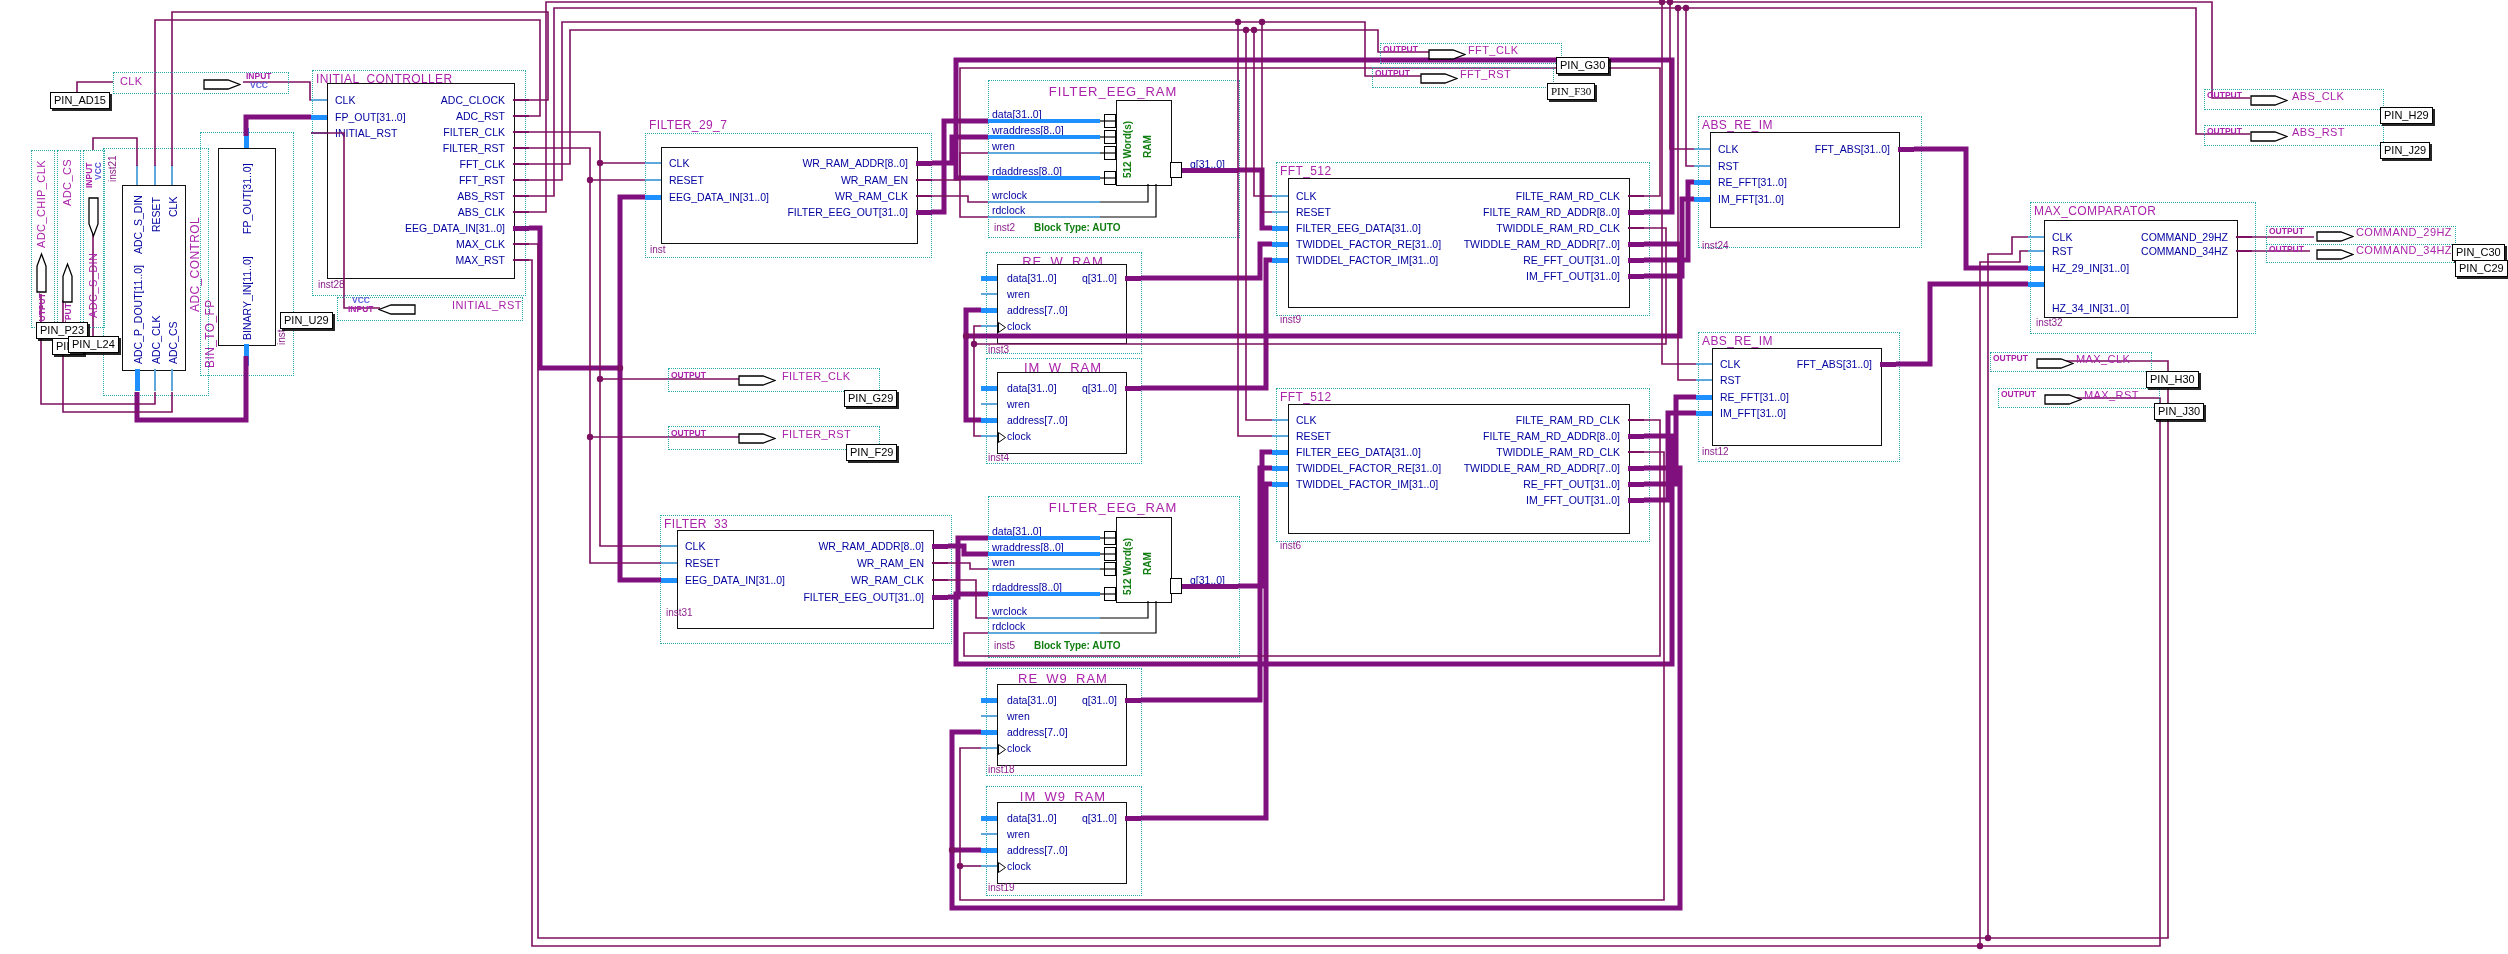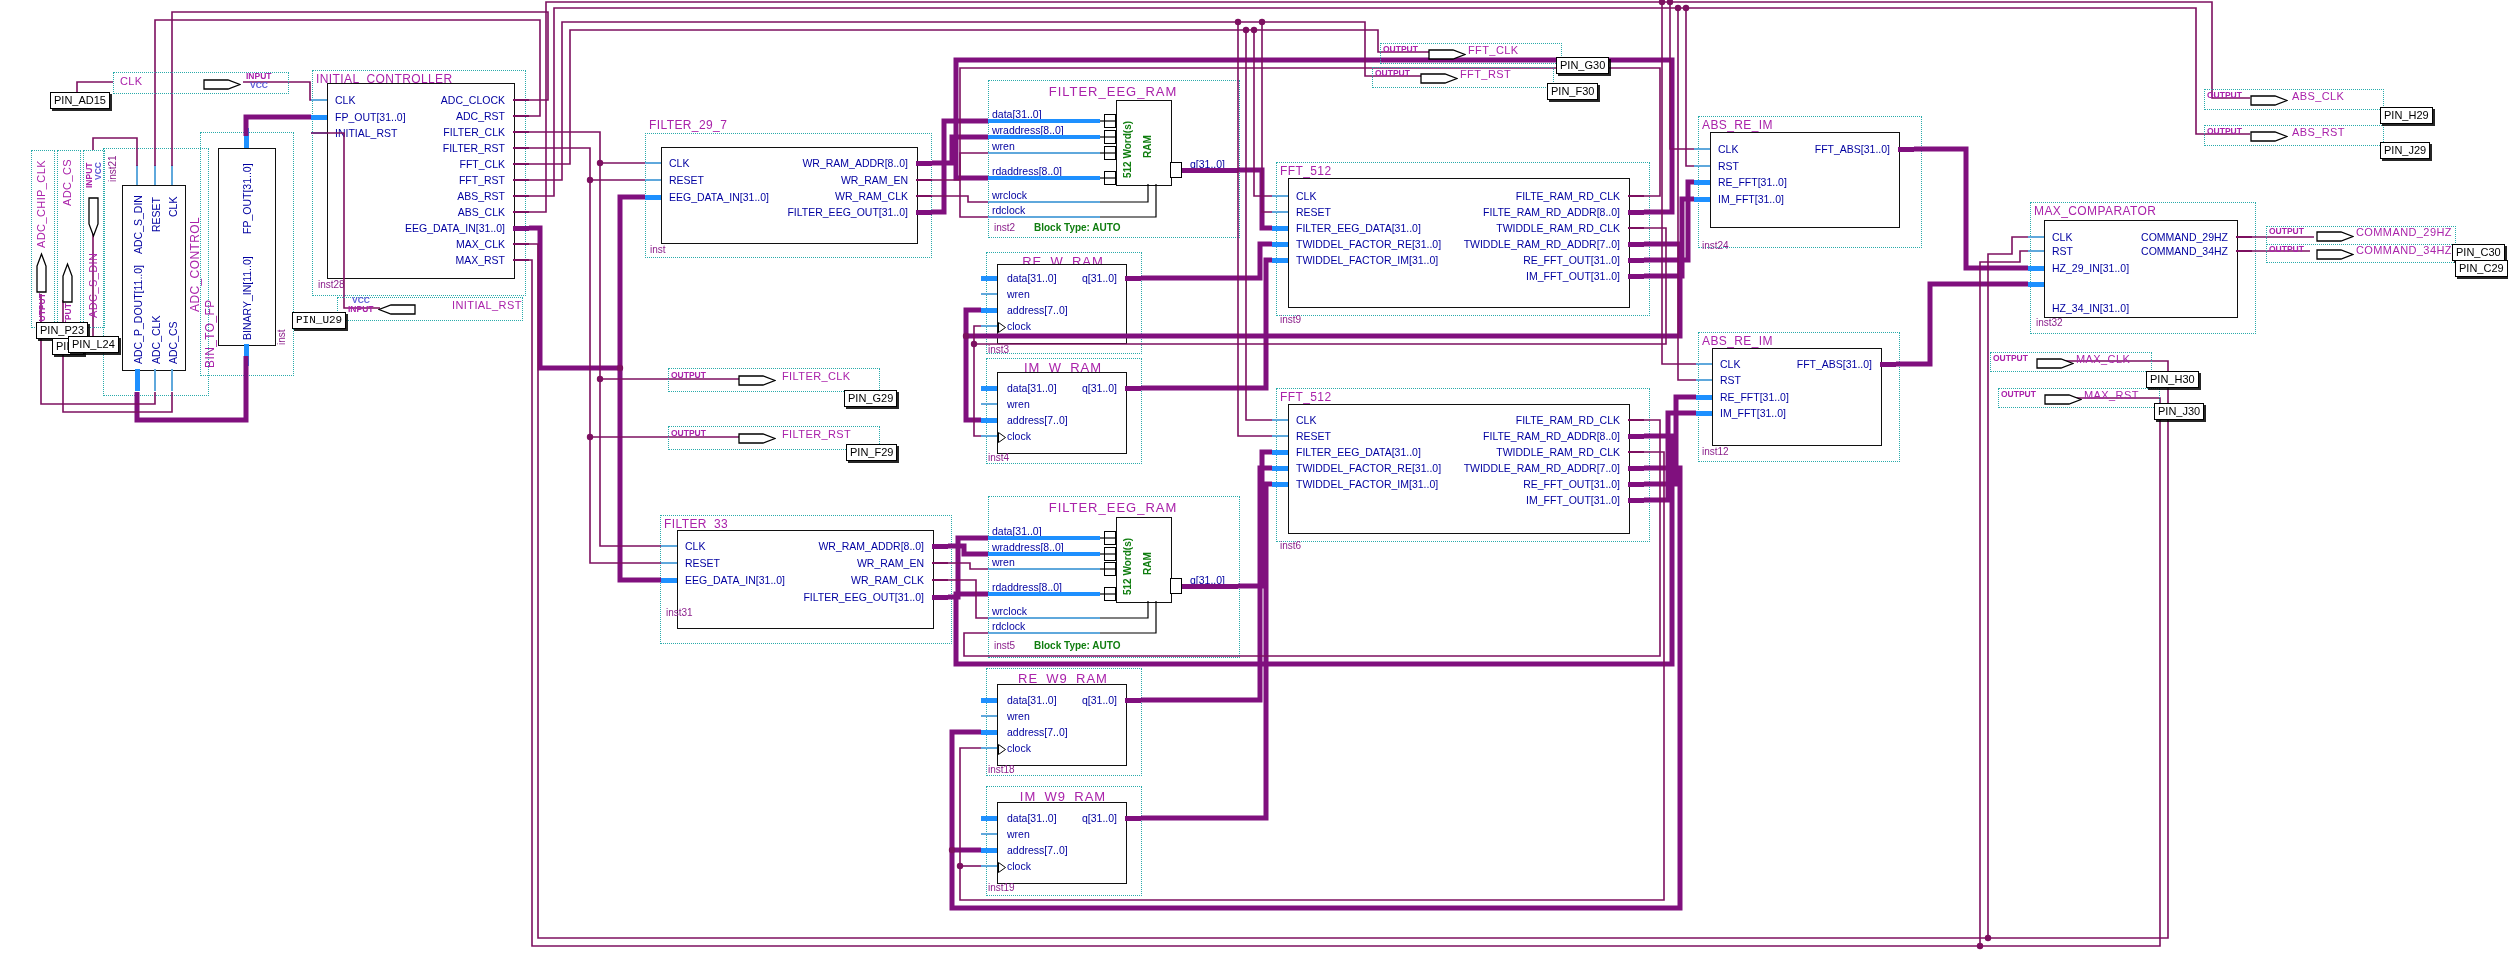--- a/index.html
+++ b/index.html
@@ -534,24 +534,24 @@
     <div class="abs dash" style="left: 1998px; top: 388px; width: 160px; height: 18px;"></div>
     <div class="abs clabel" style="left: 2084px; top: 389px;">MAX_RST</div>
     <div class="abs small" style="left: 2001px; top: 389px;">OUTPUT</div>
     <div class="abs " style="left: 2044px; top: 391px;"><svg width="38" height="11">
         <polygon points="1,1 25,1 37,5.5 25,10 1,10" fill="#fff" stroke="#000" stroke-width="1.3"></polygon>
       </svg></div>
     <div class="abs pinbox" style="left: 50px; top: 92px;">PIN_AD15</div>
     <div class="abs pinbox" style="left: 36px; top: 322px;">PIN_P23</div>
     <div class="abs pinbox partial" style="left: 52px; top: 338px;">PIN_</div>
     <div class="abs pinbox" style="left: 68px; top: 336px;">PIN_L24</div>
-    <div class="abs pinbox" style="left: 292px; top: 312px; font-family: Liberation Mono, monospace;">PIN_U29</div>
+    <div class="abs pinbox" style="left: 280px; top: 312px;">PIN_U29</div>
     <div class="abs pinbox" style="left: 844px; top: 390px;">PIN_G29</div>
     <div class="abs pinbox" style="left: 846px; top: 444px;">PIN_F29</div>
     <div class="abs pinbox" style="left: 1556px; top: 57px;">PIN_G30</div>
-    <div class="abs pinbox" style="left: 1547px; top: 83px;">PIN_F30</div>
+    <div class="abs pinbox" style="left: 1547px; top: 83px; font-family: Liberation Serif, serif;">PIN_F30</div>
     <div class="abs pinbox" style="left: 2380px; top: 107px;">PIN_H29</div>
     <div class="abs pinbox" style="left: 2380px; top: 142px;">PIN_J29</div>
     <div class="abs pinbox" style="left: 2452px; top: 244px;">PIN_C30</div>
     <div class="abs pinbox" style="left: 2455px; top: 260px;">PIN_C29</div>
     <div class="abs pinbox" style="left: 2146px; top: 371px;">PIN_H30</div>
     <div class="abs pinbox" style="left: 2154px; top: 403px;">PIN_J30</div>
   </div>
 
 </body></html>

